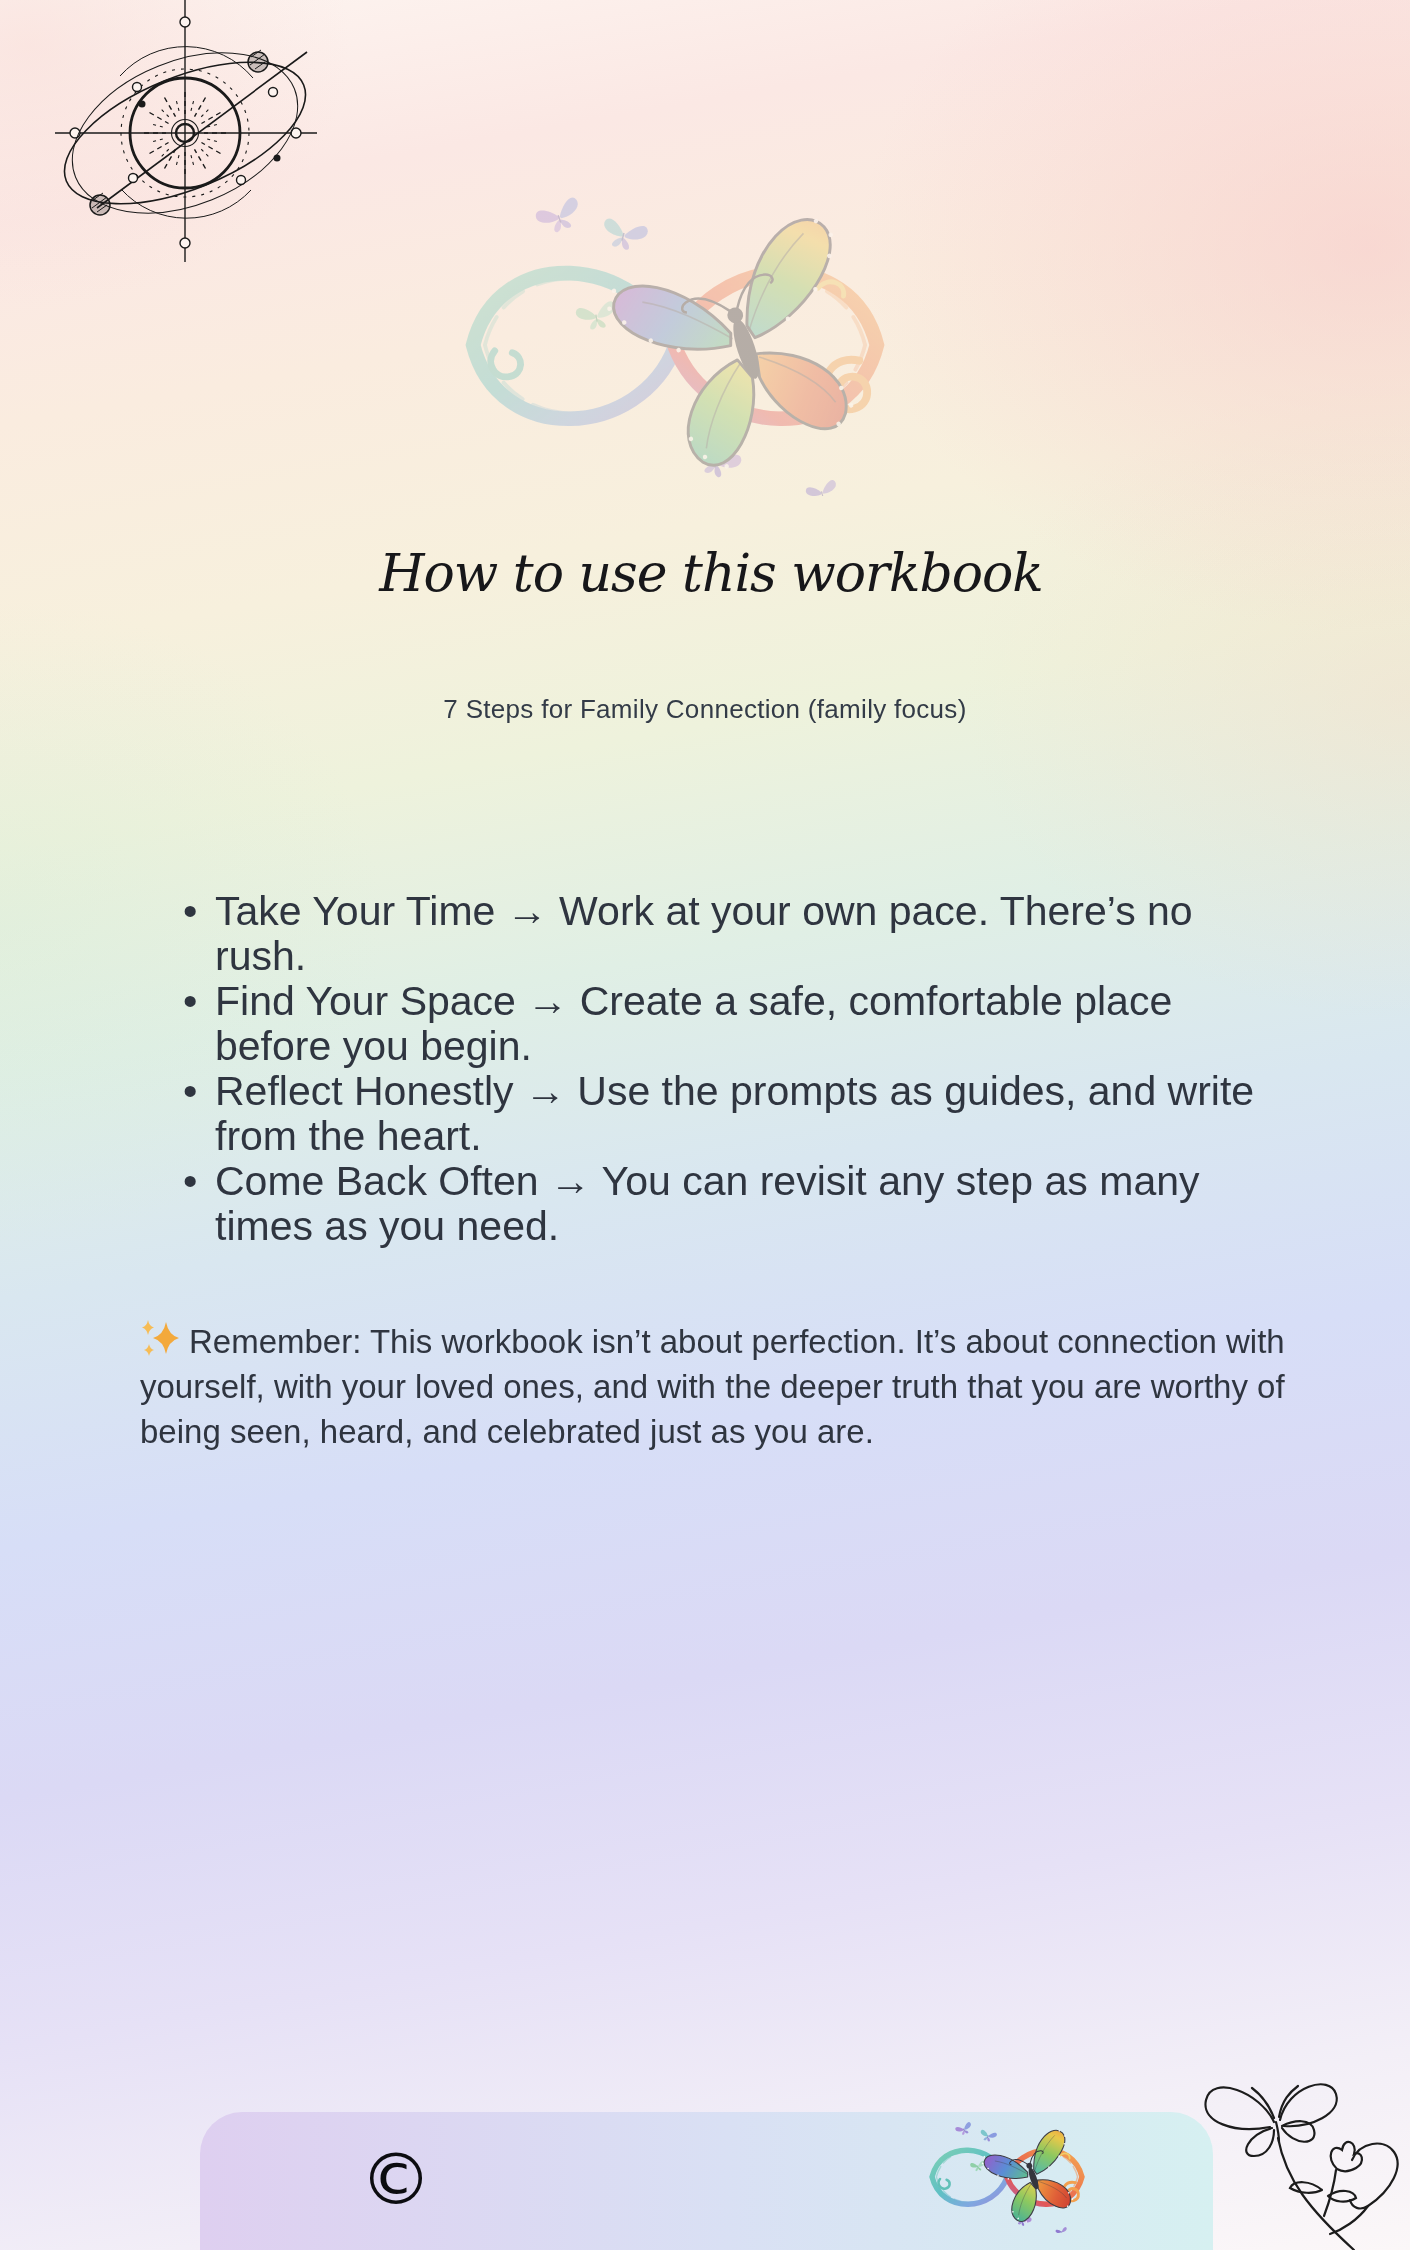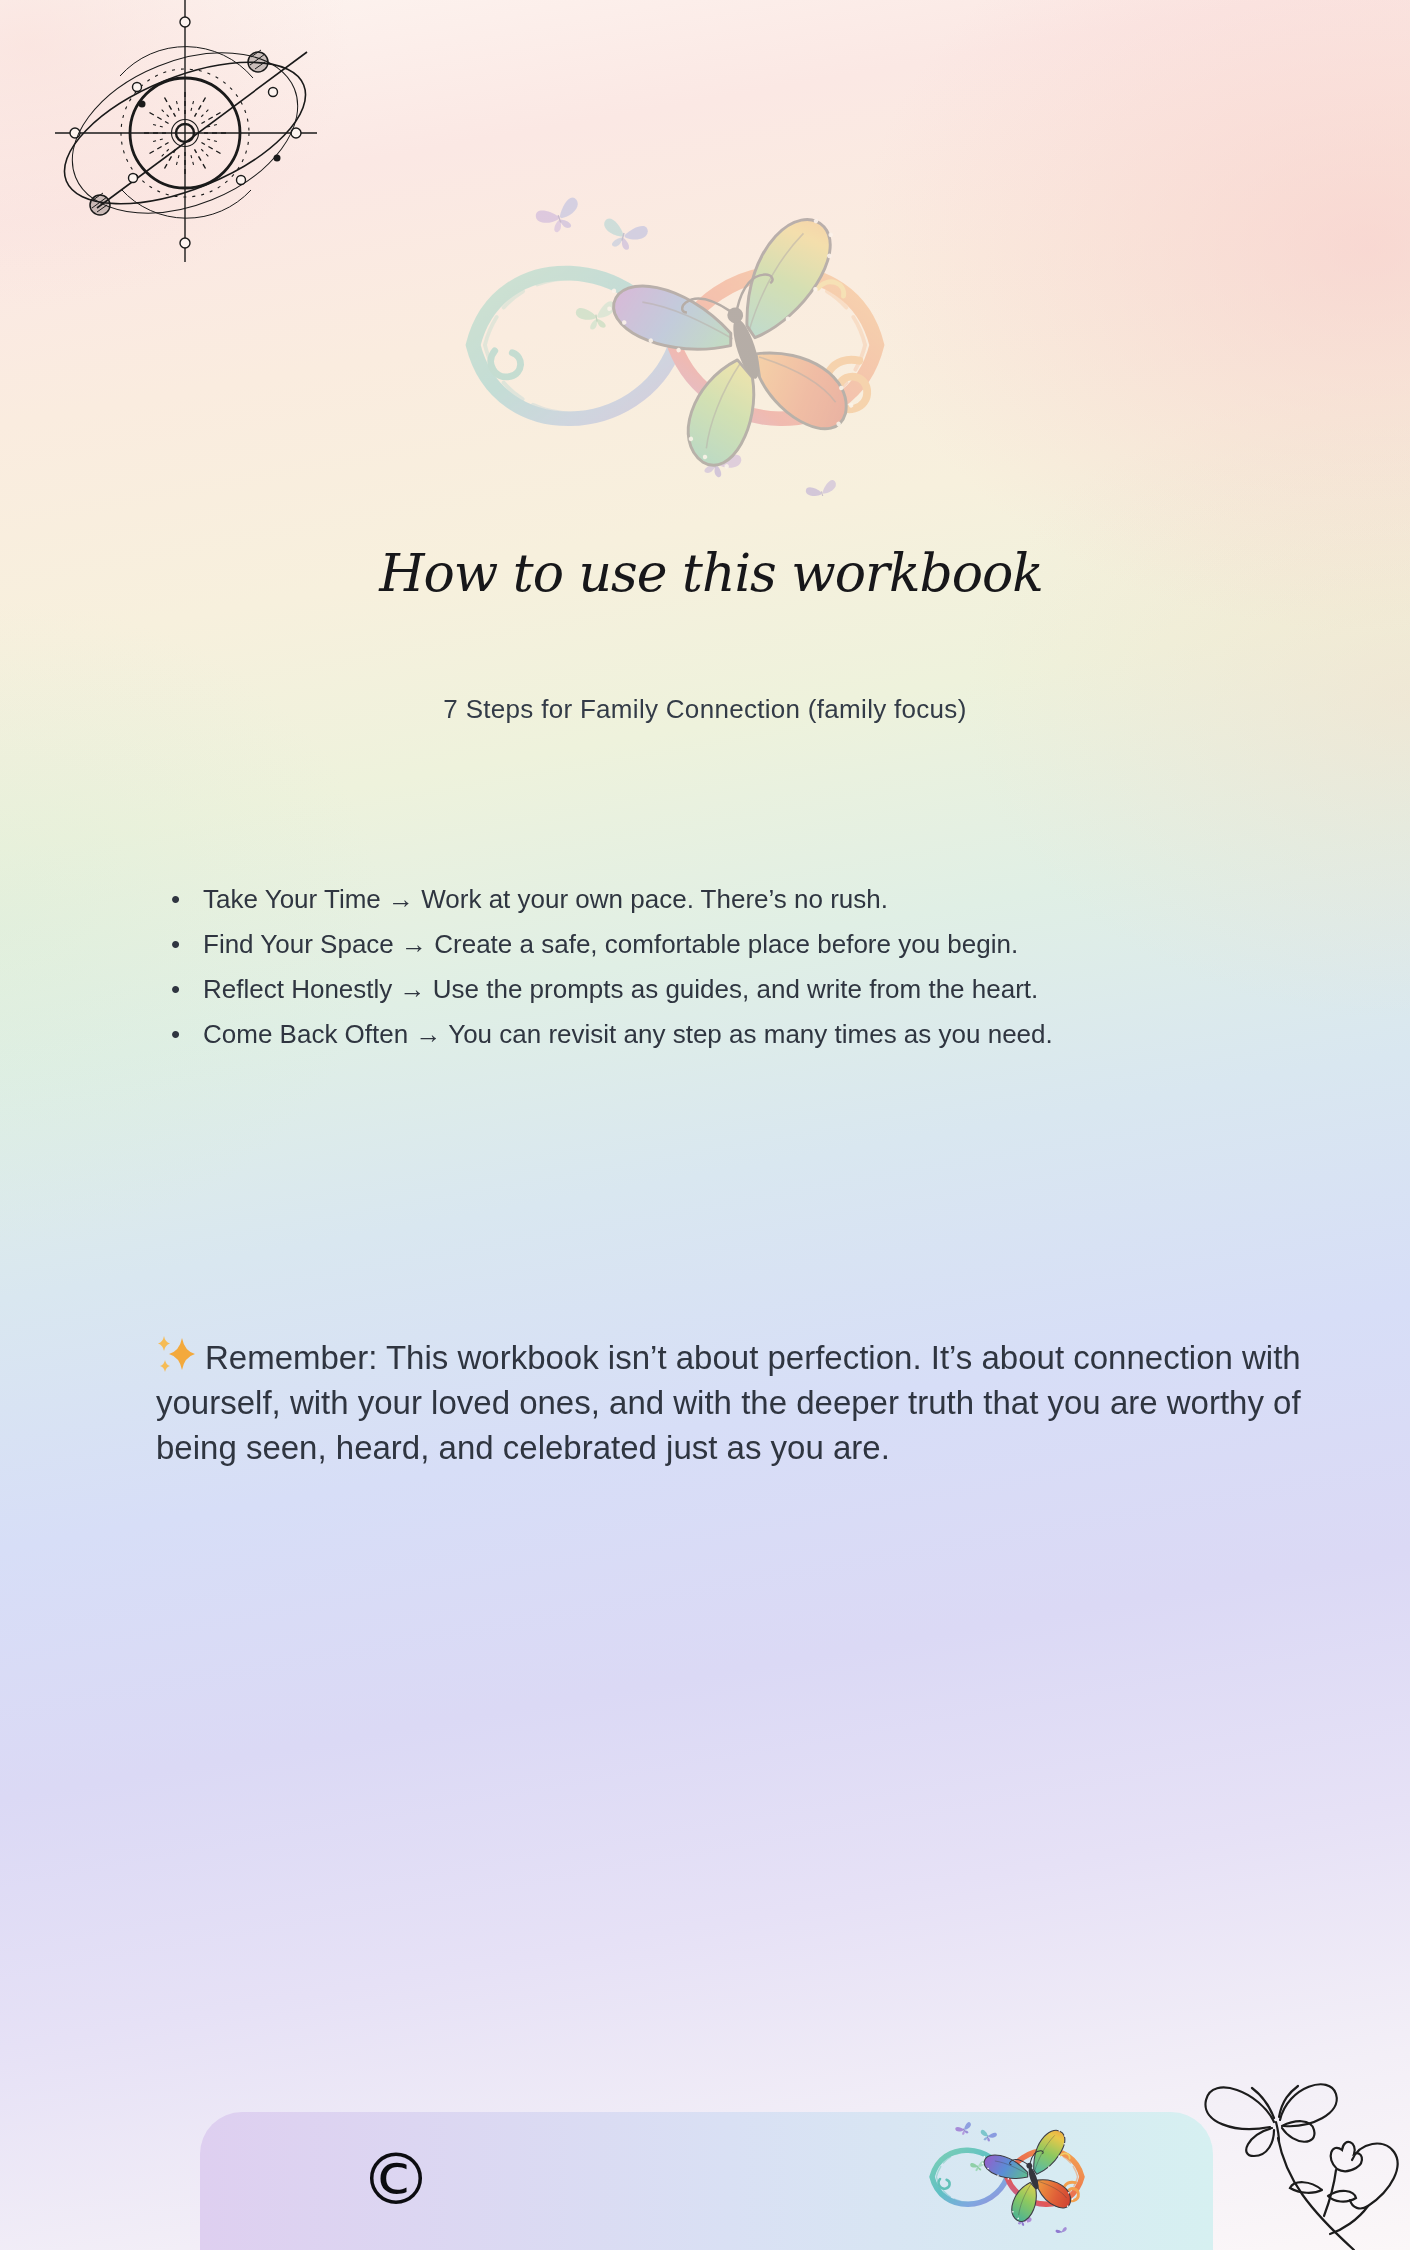--- a/index.html
+++ b/index.html
@@ -30,32 +30,32 @@
     font-size:52px;line-height:1.15;
     color:#17171a;letter-spacing:-1px;
   }
   .subtitle{
     position:absolute;left:0;top:694px;width:100%;
     text-align:center;
     font-size:26px;color:#333b47;letter-spacing:.3px;
   }
   .steps{
     position:absolute;left:140px;top:872px;width:1135px;
-    margin:5px;padding:0;list-style:none;
-    font-size:26px;line-height:45px;color:#2f3540;
+    margin:17px;padding:0;list-style:none;
+    font-size:41px;line-height:45px;color:#2f3540;
   }
   .steps li{position:relative;padding-left:58px;}
   .steps li::before{
     content:"\2022";
     position:absolute;left:26px;top:0;
     color:#2f3540;
   }
   .reminder{
     position:absolute;left:140px;top:1318px;width:1145px;
-    margin:16px;font-size:33px;line-height:45px;color:#2f3540;
+    margin:0;font-size:33px;line-height:45px;color:#2f3540;
   }
   .sparkle{display:inline-block;vertical-align:-9px;margin-right:9px;}
   .footer-bar{
     position:absolute;left:200px;top:2112px;width:1013px;height:138px;
     border-radius:42px 42px 0 0;
     background:linear-gradient(90deg,#decff0 0%,#d9e0f4 52%,#d6f0f1 100%);
   }
   .copyright{
     position:absolute;left:160px;top:50%;transform:translateY(-53%);
     font-family:"DejaVu Sans","Liberation Sans",sans-serif;

